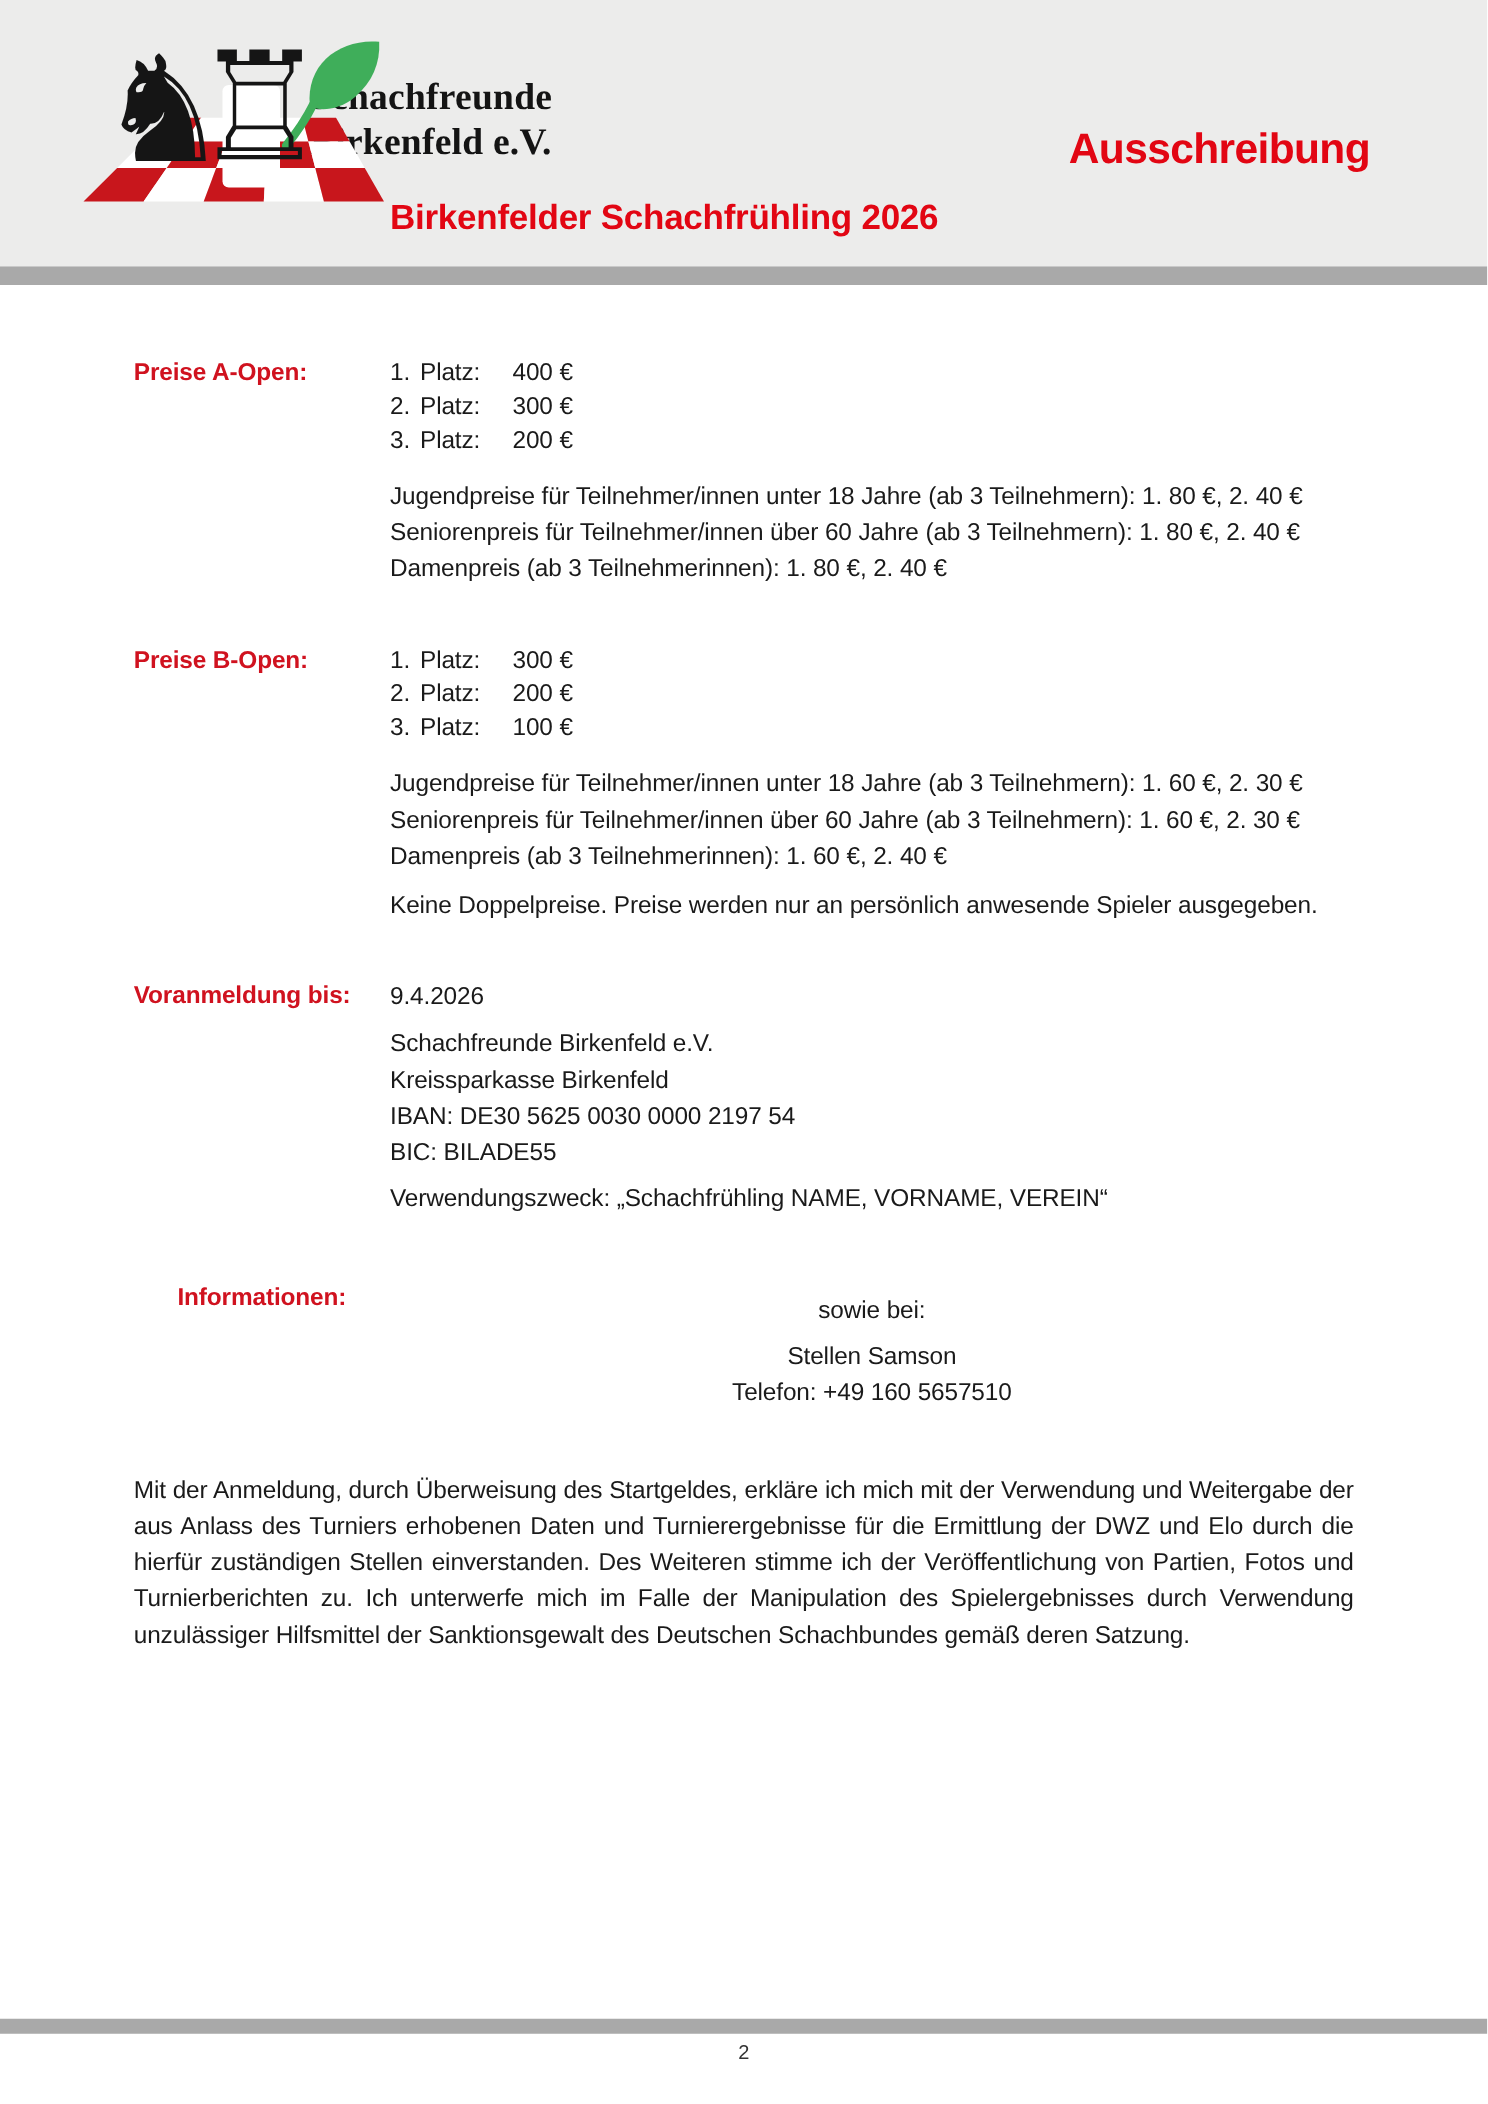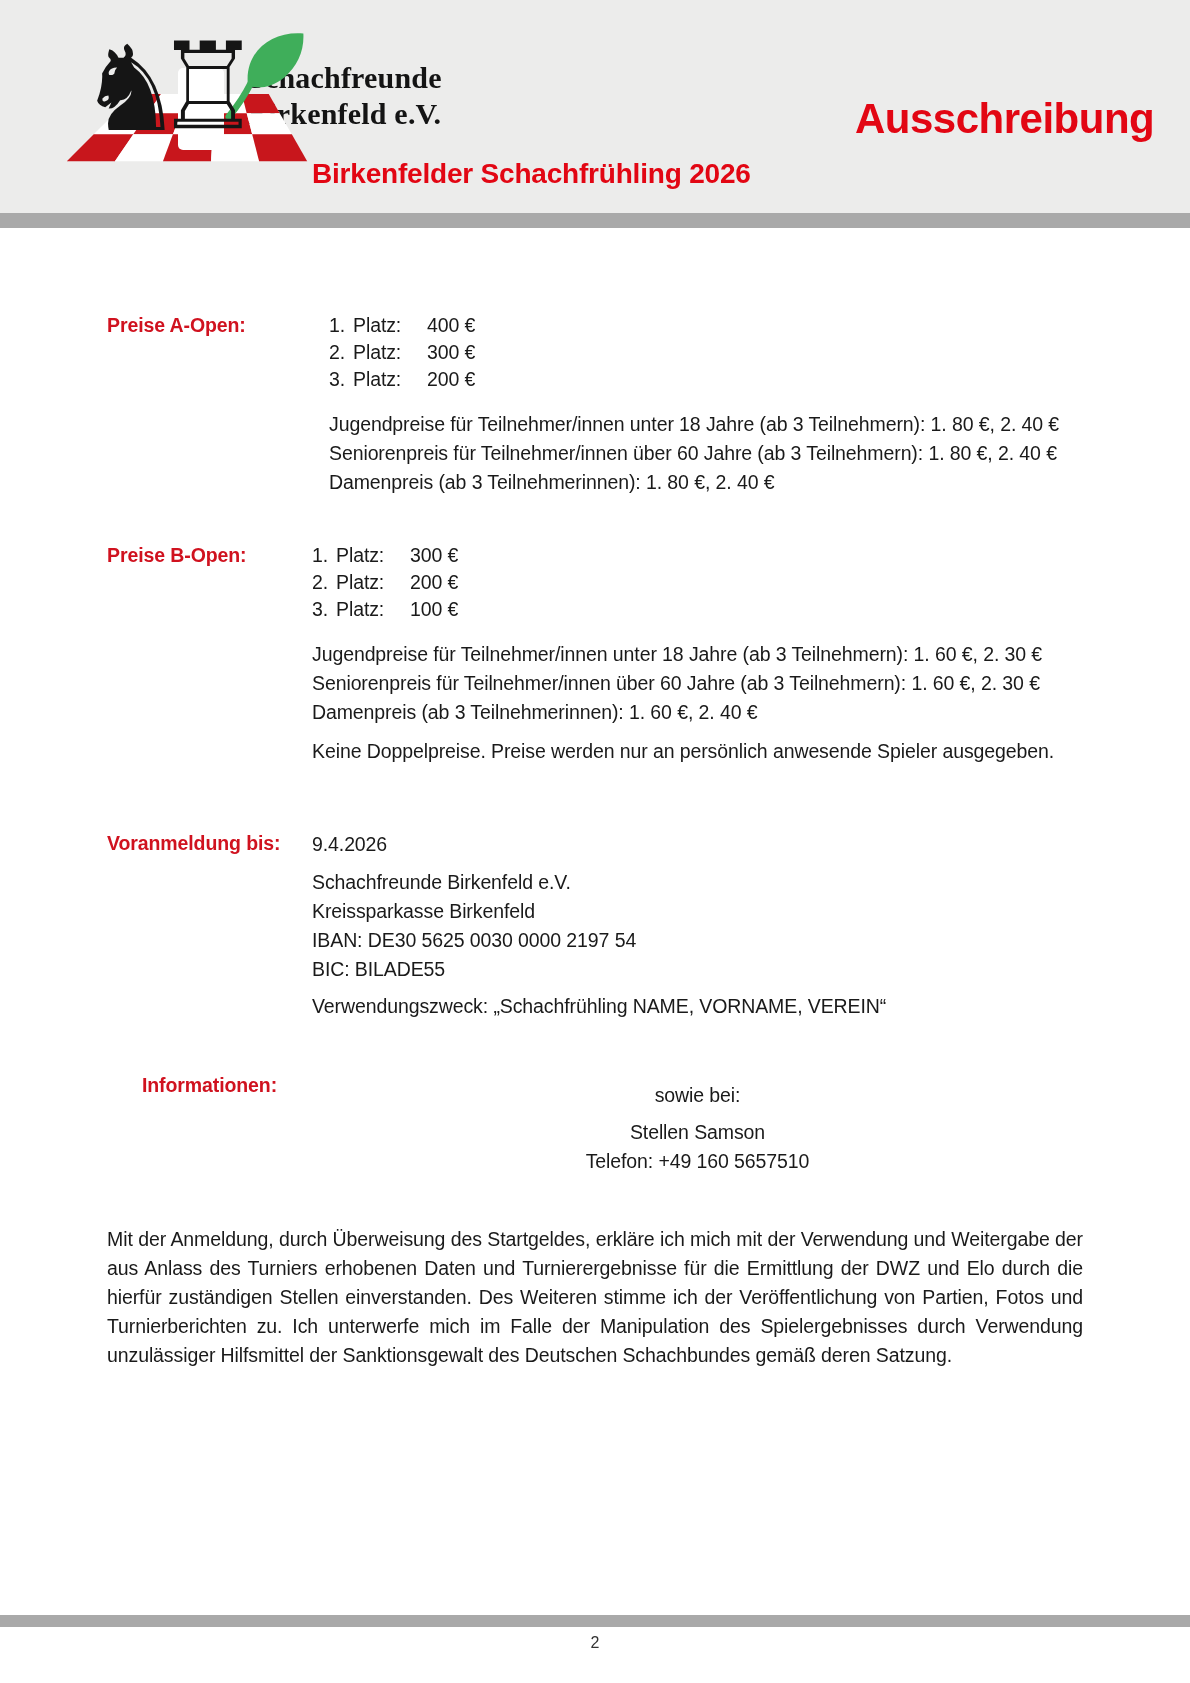--- a/index.html
+++ b/index.html
@@ -21,38 +21,38 @@
   .header{position:relative;height:213px;background:var(--header_bg);}
   .logo{position:absolute;left:62px;top:32px;width:252px;height:132px;}
   .board{position:absolute;left:0;bottom:-2px;width:250px;height:72px;z-index:1;}
   .piece{position:absolute;line-height:1;z-index:2;color:#151515;user-select:none;}
   .knight{left:16px;top:-2px;font-size:118px;z-index:2;}
   .leaf{position:absolute;left:163px;top:-4px;width:86px;height:94px;z-index:3;}
   .rook-backing{position:absolute;left:116px;top:36px;width:46px;height:82px;background:#ffffff;border-radius:5px;z-index:4;}
   .rook{left:92px;top:-6px;font-size:120px;z-index:5;}
   .brand{position:absolute;left:248px;top:60px;font-family:"Liberation Serif","DejaVu Serif",serif;
          font-weight:700;font-size:30px;line-height:36px;color:#141414;letter-spacing:0.2px;}
-  .doc-type{position:absolute;left:855px;top:98px;font-weight:700;font-size:42px;line-height:42px;
+  .doc-type{position:absolute;left:855px;top:98px;font-weight:700;font-size:34px;line-height:42px;
             color:var(--brand_red);letter-spacing:-0.5px;}
   .subtitle{position:absolute;left:312px;top:160px;font-weight:700;font-size:28px;line-height:28px;
             color:var(--brand_red);letter-spacing:-0.2px;}
   .divider{height:15px;background:var(--divider_gray);}
   
   .content{padding:0 107px;}
   .section{display:grid;grid-template-columns:205px 1fr;align-items:start;}
   .sec-label{font-weight:700;color:var(--label_red);line-height:27px;}
   .prize-row{display:flex;line-height:27px;}
   .prize-row .rank{width:24px;}
   .prize-row .place{width:74px;}
   .note-line{line-height:29px;}
   .notes{margin-top:17px;}
-  .sec-a{margin-top:84px;gap:17px;}
+  .sec-a{margin-top:57px;}
   .sec-b{margin-top:45px;}
   .extra-note{margin-top:10px;line-height:29px;}
-  .sec-vor{margin-top:64px;}
+  .sec-vor{margin-top:44px;}
   .date-line{line-height:29px;}
   .bank{margin-top:9px;}
   .bank-line{line-height:29px;}
   .zweck{margin-top:8px;line-height:29px;}
   .sec-info{margin-top:51px;text-align:center;}
   .info-line{line-height:29px;}
   .sowie{margin-top:9px;line-height:29px;}
   .contact{margin-top:8px;}
   .contact-line{line-height:29px;}
   .legal{margin-top:49px;line-height:29px;text-align:justify;}

